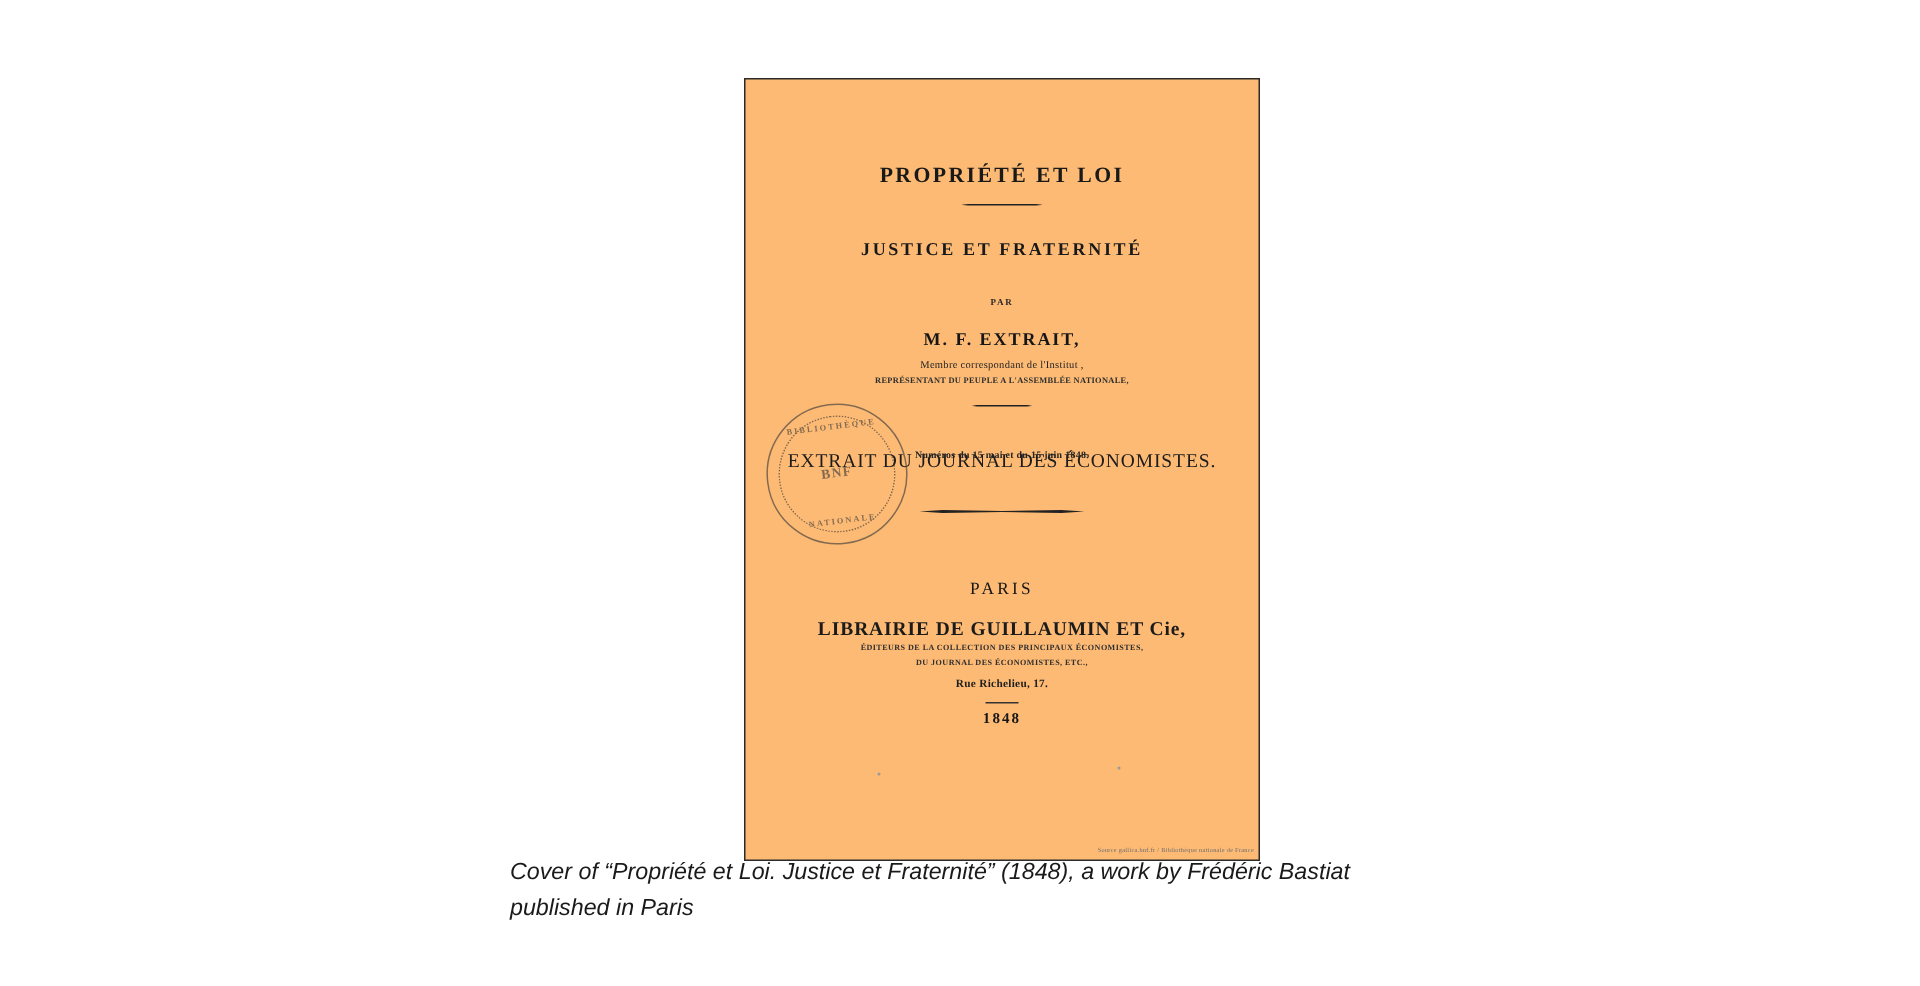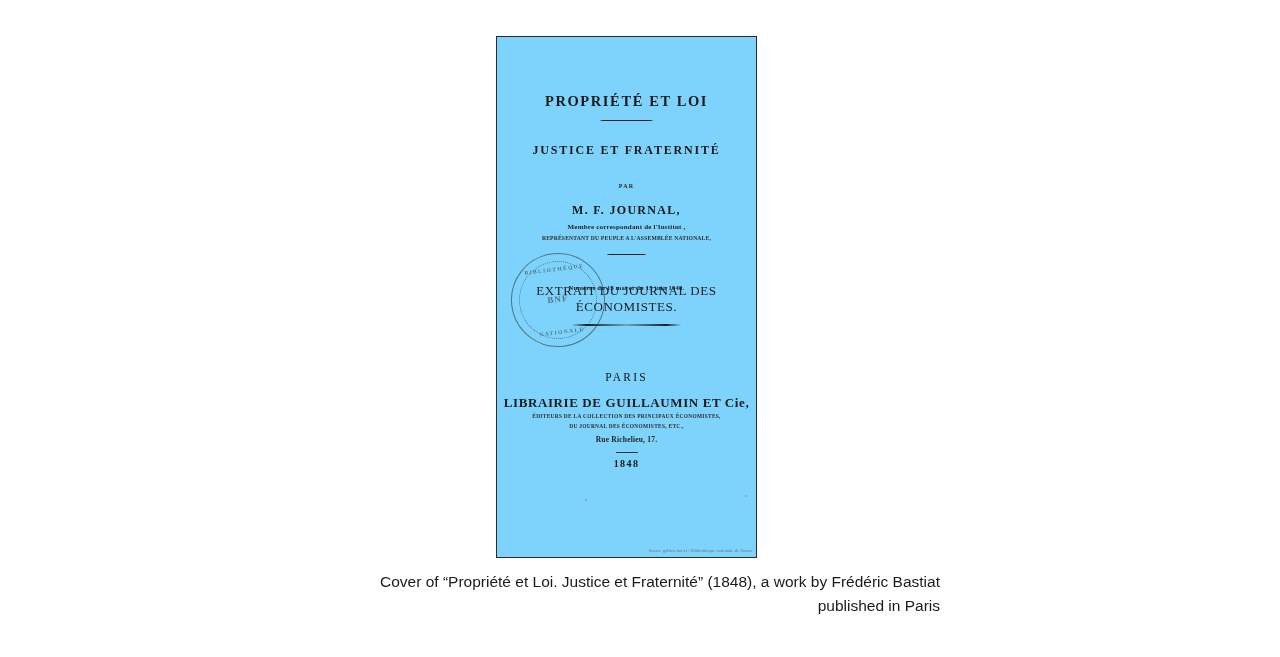--- a/index.html
+++ b/index.html
@@ -17,24 +17,24 @@
     position: relative;
     width: 1280px;
     height: 657px;
     background: #ffffff;
   }
 
   
   .scan {
     position: absolute;
     left: 496px;
-    top: 36px;
-    width: 261px;
+    top: 52px;
+    width: 344px;
     height: 522px;
-    background: #7dd3fc;
+    background: #fdba74;
     border: 1px solid #2b2b2b;
     box-sizing: border-box;
     overflow: hidden;
   }
   .scan-inner {
     position: absolute;
     left: 0; top: 0; right: 0; bottom: 0;
     font-family: "Liberation Serif", serif;
     color: #1a1a1a;
   }
@@ -94,21 +94,21 @@
     letter-spacing: 1.3px;
     font-weight: 700;
     color: #161616;
   }
   .aff1 {
     position: absolute;
     top: 186px;
     left: 0; right: 0;
     font-size: 7px;
     letter-spacing: .2px;
-    font-weight: 700;
+    font-weight: 400;
     color: #242424;
   }
   .aff2 {
     position: absolute;
     top: 198px;
     left: 0; right: 0;
     font-size: 5.6px;
     letter-spacing: .2px;
     font-weight: 700;
     color: #2d2d2d;
@@ -276,42 +276,43 @@
     background: #9a9a9a;
     border-radius: 50%;
   }
 
   
   .caption {
     position: absolute;
     left: 340px;
     top: 570px;
     width: 600px;
-    text-align: right;
+    text-align: left;
     font-family: "Liberation Sans", sans-serif;
+    font-style: italic;
     font-size: 15.5px;
     line-height: 24px;
     color: #1a1a1a;
   }
 </style>
 </head>
 <body>
 
 <div class="page">
 
   <div class="scan">
     <div class="scan-inner">
 
       <div class="title-main t-center">PROPRIÉTÉ ET LOI</div>
       <div class="rule-orn orn1"></div>
 
       <div class="title-sub t-center">JUSTICE ET FRATERNITÉ</div>
 
       <div class="par t-center">PAR</div>
-      <div class="author t-center">M. F. JOURNAL,</div>
+      <div class="author t-center">M. F. EXTRAIT,</div>
       <div class="aff1 t-center">Membre correspondant de l'Institut ,</div>
       <div class="aff2 t-center">REPRÉSENTANT DU PEUPLE A L'ASSEMBLÉE NATIONALE,</div>
 
       <div class="rule-orn orn2"></div>
 
       <div class="extrait t-center">EXTRAIT DU JOURNAL DES ÉCONOMISTES.</div>
       <div class="numeros t-center">Numéros du 15 mai et du 15 juin 1848.</div>
 
       <div class="orn3"></div>
 

